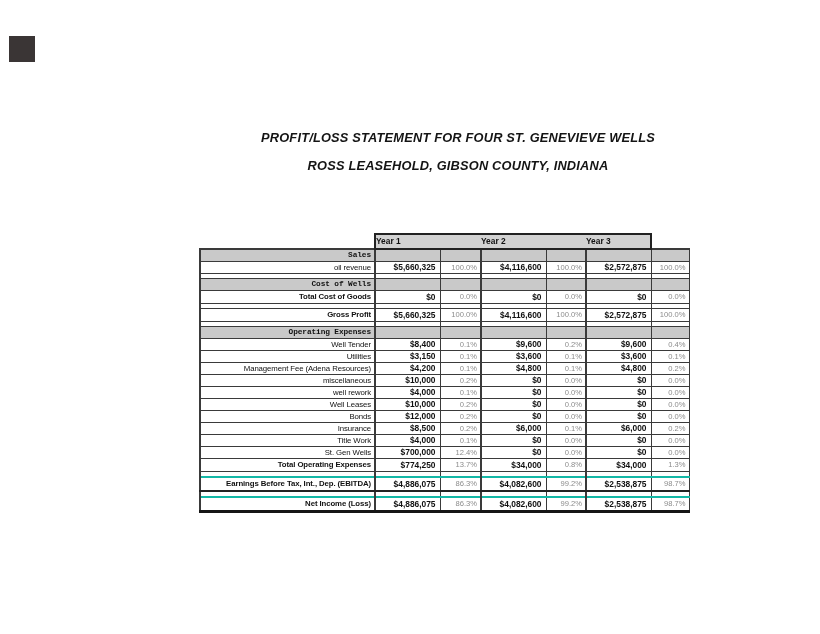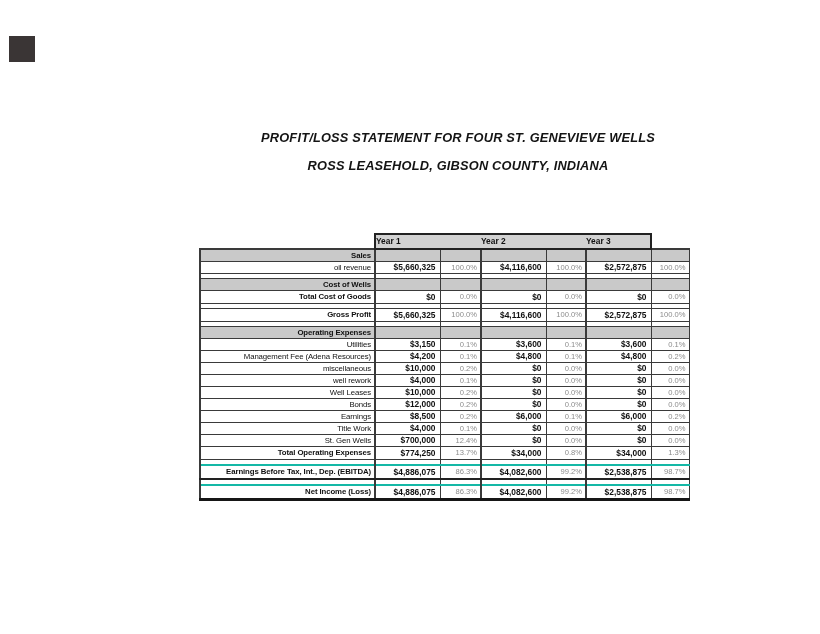--- a/index.html
+++ b/index.html
@@ -25,21 +25,21 @@
     position:absolute;left:199px;top:233px;border-collapse:collapse;table-layout:fixed;
   }
   .pl td{
     border:1px solid var(--border_dark,#3a3a3a);
     padding:0 3px 0 0;height:11px;white-space:nowrap;overflow:hidden;
     font-size:8px;line-height:1;
   }
   .pl td.lbl{text-align:right;font-size:7.8px;letter-spacing:-.1px;border-left:2px solid var(--border_dark,#3a3a3a);}
   .pl td.val{text-align:right;font-weight:bold;font-size:8.4px;padding-right:4px;border-left:2px solid var(--border_dark,#3a3a3a);}
   .pl td.pct{text-align:right;font-size:7.6px;color:var(--pct_gray,#8c8c8c);}
-  tr.section td{background:var(--band_gray,#c9c9c9);}
+  tr.section td{background:var(--band_gray,#c9c9c9);font-family:Liberation Mono, monospace;}
   tr.section td.lbl, tr.total td.lbl, tr.grand td.lbl{font-weight:bold;}
   tr.total td{height:12px;}
   tr.grand td{height:12px;border-top:2px solid #14b8a6;border-bottom:2px solid #222;}
   tr.gap td{height:4px;padding:0;}
   tr.first td{border-top:2px solid var(--border_dark,#3a3a3a);}
   tr.lastrow td{border-bottom:3px solid #161616;}
   
   .pl td.noborder{border:none;background:#fff;}
   .pl td.yh{
     background:var(--header_gray,#d2d2d2);border:none;
@@ -151,20 +151,29 @@
         <tr class="section">
           <td class="lbl">Operating Expenses</td>
           <td class="val"></td>
           <td class="pct"></td>
           <td class="val"></td>
           <td class="pct"></td>
           <td class="val"></td>
           <td class="pct"></td>
         </tr>
         <tr class="data">
+          <td class="lbl">Well Tender</td>
+          <td class="val">$8,400</td>
+          <td class="pct">0.1%</td>
+          <td class="val">$9,600</td>
+          <td class="pct">0.2%</td>
+          <td class="val">$9,600</td>
+          <td class="pct">0.4%</td>
+        </tr>
+        <tr class="data">
           <td class="lbl">Utilities</td>
           <td class="val">$3,150</td>
           <td class="pct">0.1%</td>
           <td class="val">$3,600</td>
           <td class="pct">0.1%</td>
           <td class="val">$3,600</td>
           <td class="pct">0.1%</td>
         </tr>
         <tr class="data">
           <td class="lbl">Management Fee (Adena Resources)</td>
@@ -205,21 +214,21 @@
         <tr class="data">
           <td class="lbl">Bonds</td>
           <td class="val">$12,000</td>
           <td class="pct">0.2%</td>
           <td class="val">$0</td>
           <td class="pct">0.0%</td>
           <td class="val">$0</td>
           <td class="pct">0.0%</td>
         </tr>
         <tr class="data">
-          <td class="lbl">Earnings</td>
+          <td class="lbl">Insurance</td>
           <td class="val">$8,500</td>
           <td class="pct">0.2%</td>
           <td class="val">$6,000</td>
           <td class="pct">0.1%</td>
           <td class="val">$6,000</td>
           <td class="pct">0.2%</td>
         </tr>
         <tr class="data">
           <td class="lbl">Title Work</td>
           <td class="val">$4,000</td>

